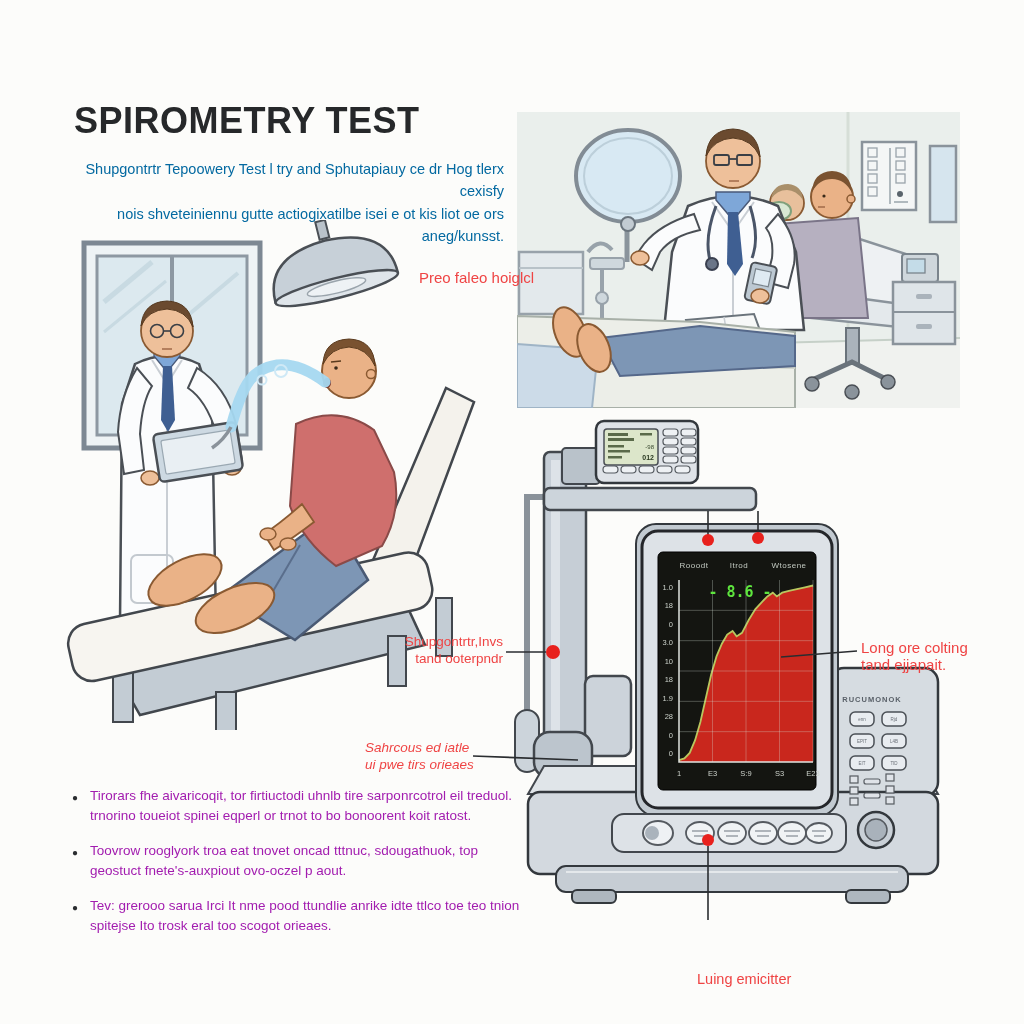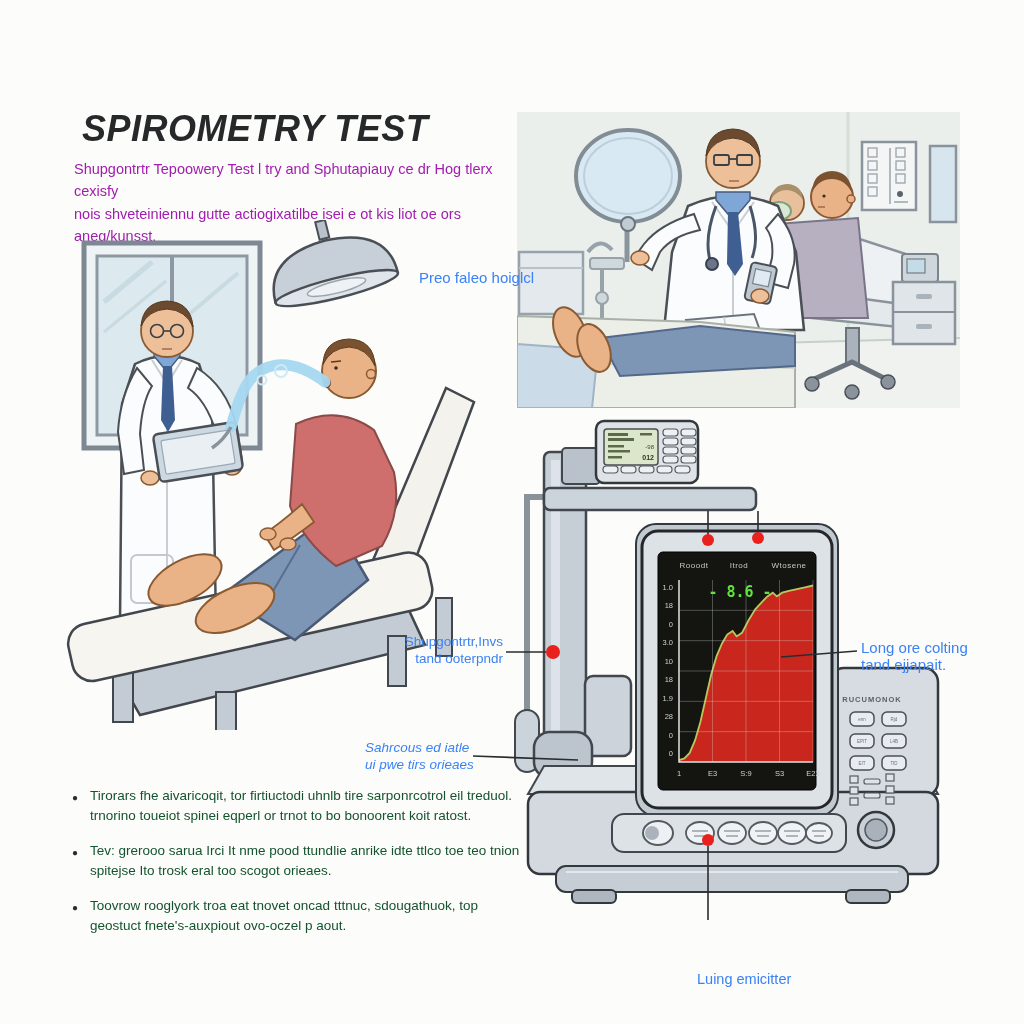--- a/index.html
+++ b/index.html
@@ -3,35 +3,35 @@
 <meta charset="utf-8">
 <style>
   html,body{margin:0;padding:0;}
   body{
     width:1024px;height:1024px;position:relative;overflow:hidden;
     background:#fcfcfa;
     font-family:"Liberation Sans", sans-serif;
   }
   .abs{position:absolute;}
   .title{font-size:36px;font-weight:700;color:#26282a;letter-spacing:.5px;}
-  .subtitle{font-size:14.5px;color:#a21caf;line-height:1.55;width:430px;}
-  .note{color:#3b82f6;font-size:13.5px;line-height:17px;white-space:nowrap;}
+  .subtitle{font-size:14.5px;color:#0369a1;line-height:1.55;width:430px;text-align:right;}
+  .note{color:#ef4444;font-size:13.5px;line-height:17px;white-space:nowrap;}
   .note.right{text-align:right;}
   .note.big{font-size:15px;}
-  .bullets{width:452px;color:#14532d;font-size:13.5px;line-height:1.45;}
+  .bullets{width:452px;color:#a21caf;font-size:13.5px;line-height:1.45;}
   .bullet-item{display:flex;margin-bottom:16px;}
   .bullet-dot{flex:0 0 18px;}
   .bullet-dot::before{content:"●";font-size:10px;color:#2a2d30;position:relative;top:1px;}
   svg text{font-family:"Liberation Sans", sans-serif;}
   .mono{font-family:"DejaVu Sans Mono", monospace;}
 </style>
 </head>
 <body>
 
-<h1 class="abs title" style="left:74px;top:100px;margin:8px;font-style:italic;">SPIROMETRY TEST</h1>
+<h1 class="abs title" style="left:74px;top:100px;margin:0;">SPIROMETRY TEST</h1>
 <div class="abs subtitle" style="left:74px;top:158px;">
   <div>Shupgontrtr Tepoowery Test l try and Sphutapiauy ce dr Hog tlerx cexisfy</div>
   <div>nois shveteiniennu gutte actiogixatilbe isei e ot kis liot oe ors aneg/kunsst.</div>
 </div>
 
 <svg class="abs" style="left:517px;top:112px;" width="443" height="296" viewBox="517 112 443 296">
   <rect x="517" y="112" width="443" height="296" fill="#eaefec"></rect>
   <polygon points="517,350 960,338 960,408 517,408" fill="#f0f2ef"></polygon>
   <line x1="517" y1="350" x2="960" y2="338" stroke="#c6d0c8" stroke-width="2"></line>
   <line x1="848" y1="112" x2="848" y2="340" stroke="#d6ded7" stroke-width="3"></line>
@@ -408,19 +408,19 @@
 
 <div class="abs note" style="left:697px;top:927px;font-size:14.5px;margin-top:44px;">Luing emicitter</div>
 
 <div class="abs bullets" style="left:72px;top:786px;">
   <div class="bullet-item">
     <span class="bullet-dot"></span>
     <span>Tirorars fhe aivaricoqit, tor firtiuctodi uhnlb tire sarponrcotrol eil treduol. trnorino toueiot spinei eqperl or trnot to bo bonoorent koit ratost.</span>
   </div>
   <div class="bullet-item">
     <span class="bullet-dot"></span>
-    <span>Tev: grerooo sarua Irci It nme pood ttundlie anrike idte ttlco toe teo tnion spitejse Ito trosk eral too scogot orieaes.</span>
+    <span>Toovrow rooglyork troa eat tnovet oncad tttnuc, sdougathuok, top geostuct fnete's-auxpiout ovo-oczel p aout.</span>
   </div>
   <div class="bullet-item">
     <span class="bullet-dot"></span>
-    <span>Toovrow rooglyork troa eat tnovet oncad tttnuc, sdougathuok, top geostuct fnete's-auxpiout ovo-oczel p aout.</span>
+    <span>Tev: grerooo sarua Irci It nme pood ttundlie anrike idte ttlco toe teo tnion spitejse Ito trosk eral too scogot orieaes.</span>
   </div>
 </div>
 
 </body></html>

